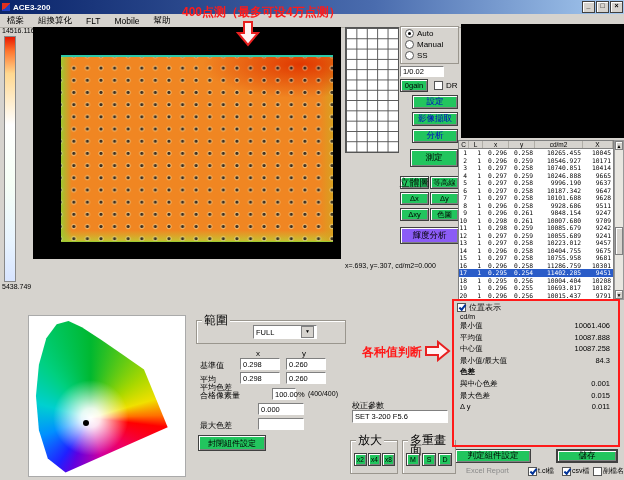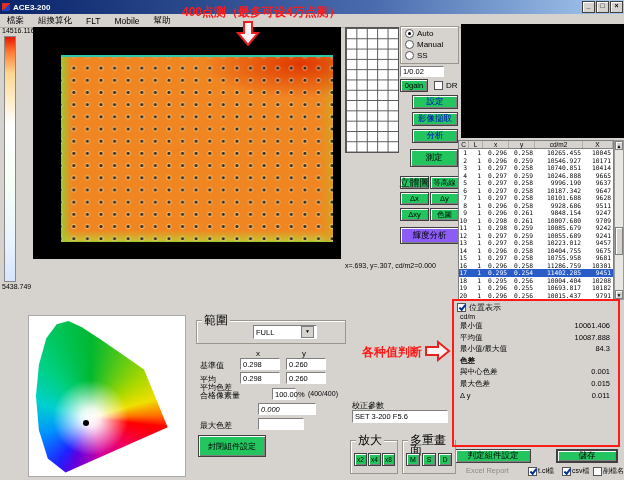--- a/index.html
+++ b/index.html
@@ -320,20 +320,24 @@
 <div class="abs" style="left:458px;top:320px;width:156px;">
     <div class="srow">
       <span class="slabel">最小值</span>
       <span class="svalue">10061.406</span>
     </div>
     <div class="srow">
       <span class="slabel">平均值</span>
       <span class="svalue">10087.888</span>
     </div>
     <div class="srow">
+      <span class="slabel">中心值</span>
+      <span class="svalue">10087.258</span>
+    </div>
+    <div class="srow">
       <span class="slabel">最小值/最大值</span>
       <span class="svalue">84.3</span>
     </div>
     <div class="srow section">
       <span class="slabel">色差</span>
       <span class="svalue"></span>
     </div>
     <div class="srow">
       <span class="slabel">與中心色差</span>
       <span class="svalue">0.001</span>
@@ -381,24 +385,24 @@
 <div class="abs lbl" style="left:200px;top:360px;">基準值</div>
 <div class="inset abs" style="left:240px;top:358px;width:40px;height:12px;">0.298</div>
 <div class="inset abs" style="left:286px;top:358px;width:40px;height:12px;">0.260</div>
 <div class="abs lbl" style="left:200px;top:374px;">平均</div>
 <div class="inset abs" style="left:240px;top:372px;width:40px;height:12px;">0.298</div>
 <div class="inset abs" style="left:286px;top:372px;width:40px;height:12px;">0.260</div>
 <div class="abs lbl" style="left:200px;top:390px;">合格像素量</div>
 <div class="inset abs" style="left:272px;top:388px;width:24px;height:12px;">100.00%</div>
 <div class="abs tiny" style="left:308px;top:390px;">(400/400)</div>
 <div class="abs lbl" style="left:200px;top:382px;">平均色差</div>
-<div class="inset abs" style="left:258px;top:403px;width:58px;height:12px;font-style:italic;">0.000</div>
+<div class="inset abs" style="left:258px;top:403px;width:46px;height:12px;">0.000</div>
 <div class="abs lbl" style="left:200px;top:420px;">最大色差</div>
 <div class="inset abs" style="left:258px;top:418px;width:46px;height:12px;"></div>
-<div class="btn abs" style="left:198px;top:435px;width:68px;height:22px;font-size:8px;">封閉組件設定</div>
+<div class="btn abs" style="left:198px;top:435px;width:68px;height:16px;font-size:8px;">封閉組件設定</div>
 
 <div class="abs lbl" style="left:352px;top:400px;">校正參數</div>
 <div class="inset abs" style="left:352px;top:410px;width:96px;height:13px;">SET 3-200 F5.6</div>
 
 <div class="groupbox abs" style="left:350px;top:440px;width:48px;height:34px;">
   <span class="legend">放大</span>
   <div class="btn" style="position:absolute;left:3px;top:12px;width:13px;height:13px;font-size:6.5px;">x2</div>
   <div class="btn" style="position:absolute;left:17px;top:12px;width:13px;height:13px;font-size:6.5px;">x4</div>
   <div class="btn" style="position:absolute;left:31px;top:12px;width:13px;height:13px;font-size:6.5px;">x8</div>
 </div>

